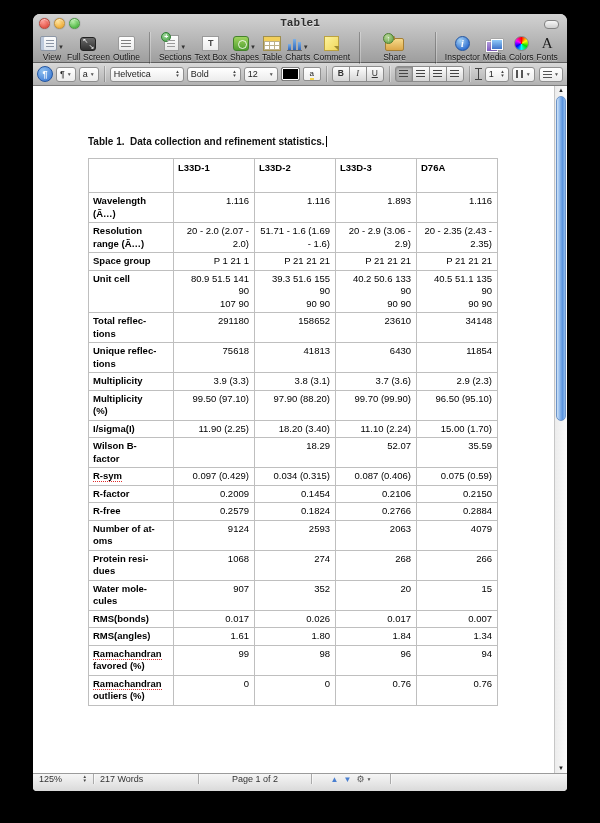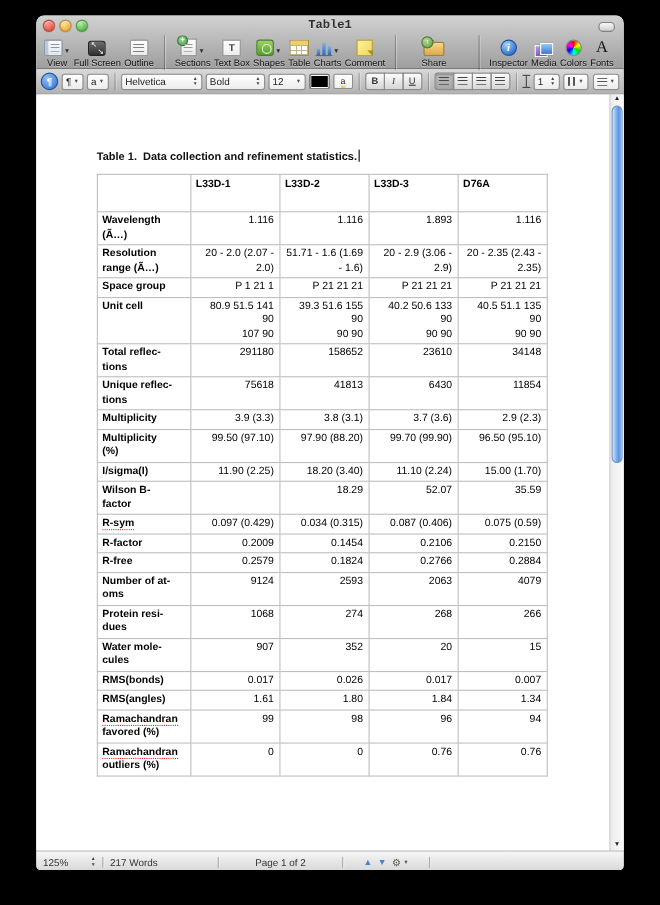--- a/index.html
+++ b/index.html
@@ -117,21 +117,21 @@
   .squiggle{border-bottom:1px dotted var(--squiggle-red);}
   
   .vscroll{position:relative;width:13px;background:linear-gradient(to right,#ececec,#fbfbfb);border-left:1px solid #c6c6c6;box-sizing:border-box;}
   .vs-arrow{position:absolute;left:0;width:100%;text-align:center;font-size:6px;color:#222;line-height:9px;}
   .vs-up{top:0;}
   .vs-down{bottom:0;}
   .vs-thumb{position:absolute;left:1px;top:10px;width:10px;height:325px;border-radius:5px;
     background:linear-gradient(to right,#cfe3f8,#7cadea 45%,#5a94e0 70%,#8fbdf0);
     border:1px solid #6b93c8;box-sizing:border-box;}
   
-  .statusbar{display:flex;align-items:center;height:19px;background:linear-gradient(#f6f6f6,#d6d6d6);
+  .statusbar{display:flex;align-items:flex-start;height:19px;background:linear-gradient(#f6f6f6,#d6d6d6);
     border-top:1px solid #9b9b9b;font-size:9px;color:#333;}
   .sb-seg{display:flex;align-items:center;border-right:1px solid #aaa;box-shadow:1px 0 0 rgba(255,255,255,.5);padding:0 6px;}
   .sb-zoom{width:48px;justify-content:space-between;}
   .sb-words{width:92px;}
   .sb-page{width:100px;justify-content:center;}
   .sb-nav{width:66px;justify-content:center;gap:5px;}
   .sb-tri{color:#4a7fd0;font-size:8px;}
   .sb-gear{color:#555;font-size:9px;}
   .sb-gear-arrow{font-size:5px;color:#555;margin-left:-3px;}
   .sb-track{flex:1;}

